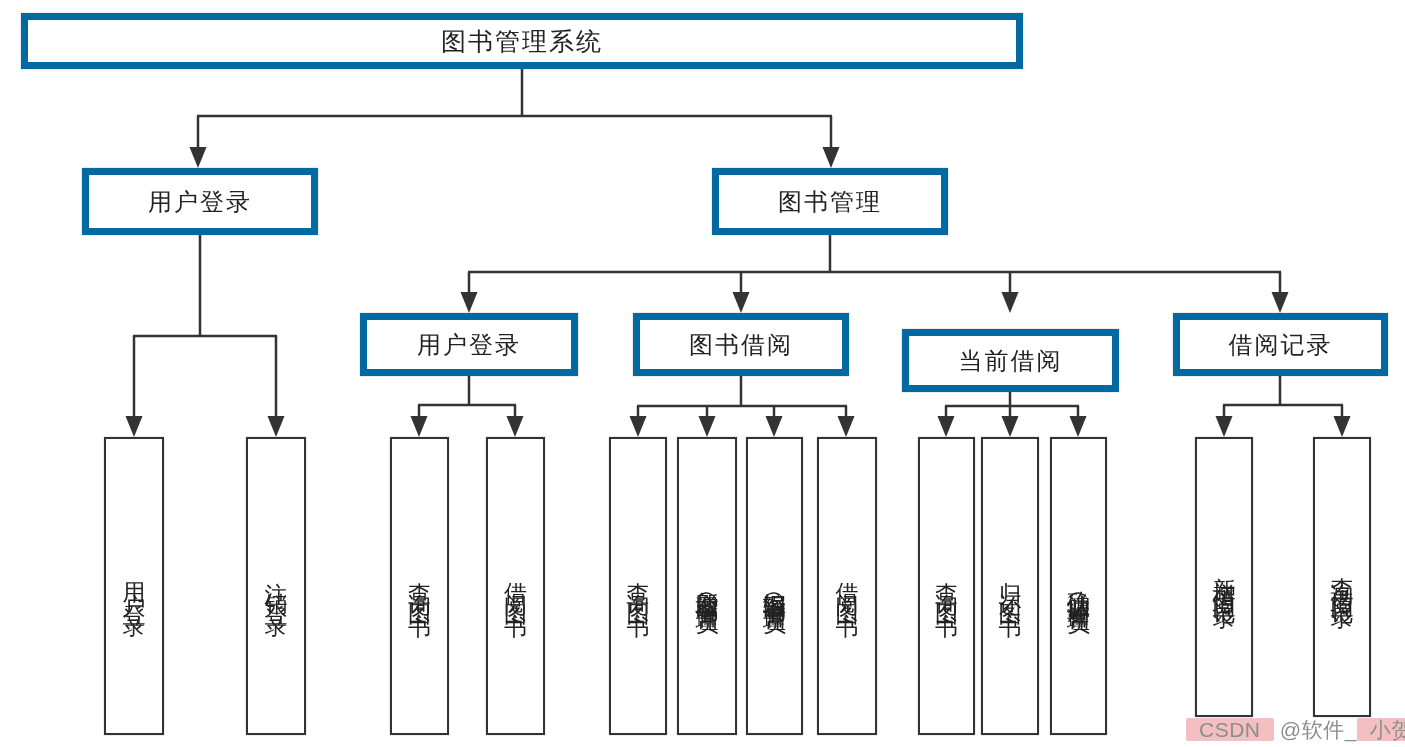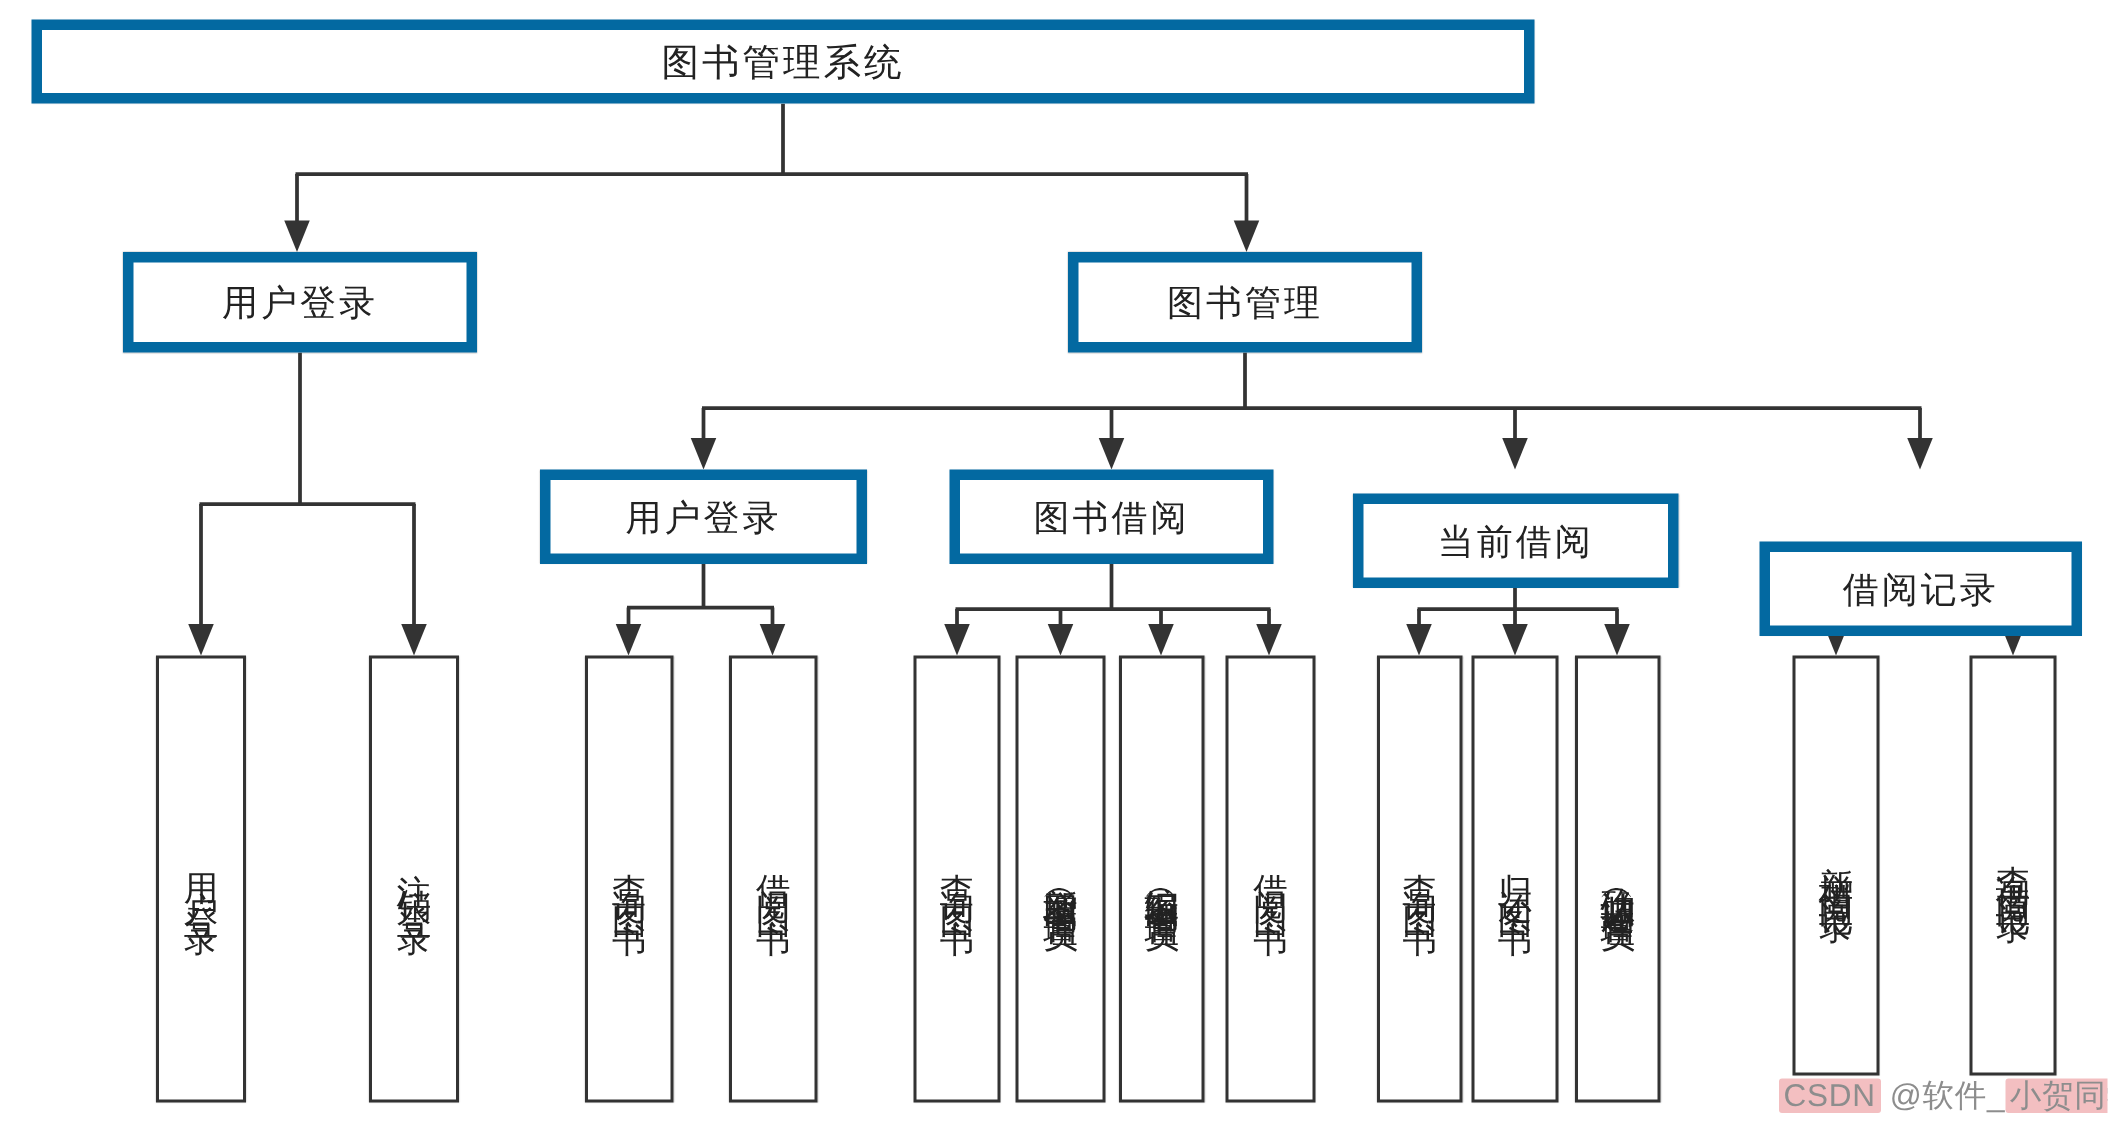--- a/index.html
+++ b/index.html
@@ -25,21 +25,21 @@
     box-shadow:0 0 1px rgba(70,70,70,.55);
   }
   .vtext{
     writing-mode:vertical-rl;text-orientation:mixed;
     font-size:23px;color:#222;line-height:1;white-space:nowrap;
   }
   .watermark{
     position:absolute;left:1186px;top:716px;z-index:2;
     font-size:21px;color:#8d8d8d;white-space:nowrap;letter-spacing:0.5px;
   }
-  .wm-hl{background:#f3bfc1;border-radius:2px;padding:0 3px;}
+  .wm-hl{background:#f3bfc1;border-radius:2px;padding:0 13px;}
 </style>
 </head>
 <body>
 
 <svg id="wires" width="1405" height="747" viewBox="0 0 1405 747">
     <line x1="522" y1="69" x2="522" y2="116" stroke="#333333" stroke-width="2.5"></line>
     <line x1="197" y1="116" x2="832" y2="116" stroke="#333333" stroke-width="2.5"></line>
     <line x1="200" y1="233" x2="200" y2="336" stroke="#333333" stroke-width="2.5"></line>
     <line x1="133" y1="336" x2="277" y2="336" stroke="#333333" stroke-width="2.5"></line>
     <line x1="830" y1="233" x2="830" y2="272" stroke="#333333" stroke-width="2.5"></line>
@@ -105,21 +105,21 @@
 
 <div class="box" style="left:360px;top:313px;width:218px;height:63px;">
   <span class="htext">用户登录</span>
 </div>
 <div class="box" style="left:633px;top:313px;width:216px;height:63px;">
   <span class="htext">图书借阅</span>
 </div>
 <div class="box" style="left:902px;top:313px;width:217px;height:63px;margin-top:16px;">
   <span class="htext">当前借阅</span>
 </div>
-<div class="box" style="left:1173px;top:313px;width:215px;height:63px;margin-top:48px;">
+<div class="box" style="left:1173px;top:313px;width:215px;height:63px;">
   <span class="htext">借阅记录</span>
 </div>
 
 <div class="leaf" style="left:104px;top:437px;width:60px;height:298px;">
   <span class="vtext" style="letter-spacing: 11px;">用户登录</span>
 </div>
 <div class="leaf" style="left:246px;top:437px;width:60px;height:298px;">
   <span class="vtext" style="letter-spacing: 11px;">注销登录</span>
 </div>
 

